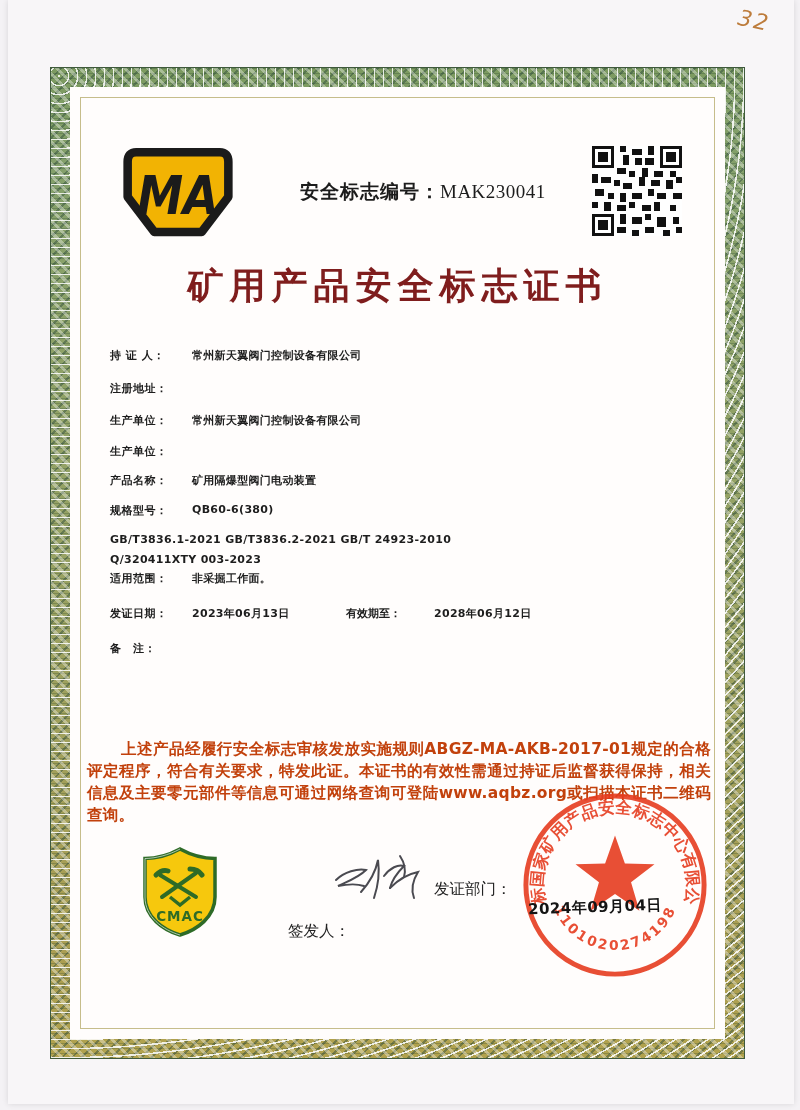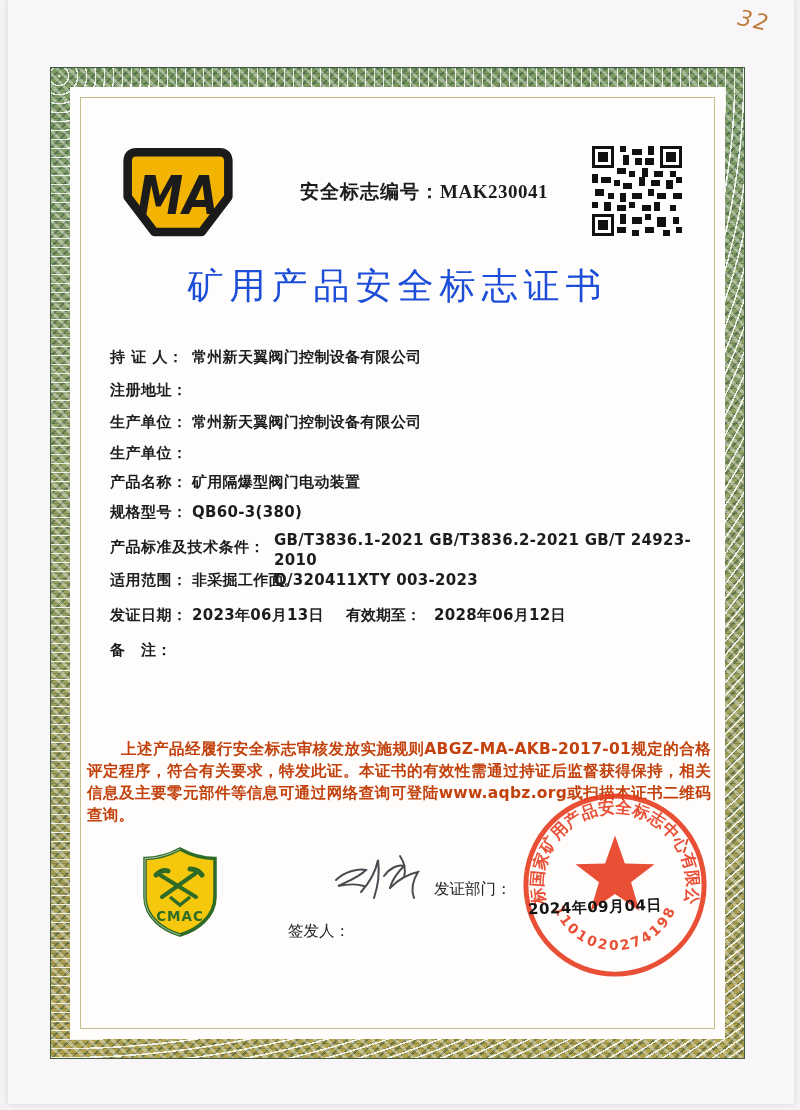--- a/index.html
+++ b/index.html
@@ -20,26 +20,26 @@
       repeating-linear-gradient(-45deg, rgba(45,75,60,.45) 0 2px, rgba(0,0,0,0) 2px 7px),
       repeating-linear-gradient(0deg, rgba(30,60,45,.25) 0 1px, rgba(0,0,0,0) 1px 5px),
       linear-gradient(180deg,#7c9a60 0%,#84a06b 10%,#98a263 50%,#ab9e52 90%,#b1a24d 100%);
     box-shadow:inset 0 0 0 1px #3f5a3c;
   }
   .frame-inner{position:absolute;inset:20px;background:#fffdfc;}
   .inner-line{position:absolute;inset:10px;border:1px solid #c6bd8b;}
   .hand-note{position:absolute;left:738px;top:8px;font-size:22px;color:#bd7c3c;transform:rotate(12deg);font-style:italic;letter-spacing:2px;}
   
   .cert-no{position:absolute;left:300px;top:179px;font-size:19px;font-weight:600;color:#1c1c1c;letter-spacing:1px;}
-  .cert-no .num{font-family:"Liberation Serif","DejaVu Serif",serif;font-weight:700;letter-spacing:.5px;}
+  .cert-no .num{font-family:"Liberation Serif","DejaVu Serif",serif;font-weight:400;letter-spacing:.5px;}
   .title{position:absolute;left:50px;top:262px;width:695px;text-align:center;
-    font-size:36px;font-weight:400;letter-spacing:6px;color:#1d4ed8;}
+    font-size:36px;font-weight:700;letter-spacing:6px;color:#7f1d1d;}
   
   .row{position:absolute;left:110px;width:610px;display:flex;align-items:flex-start;
-    font-size:15px;font-weight:700;color:#1d1d1d;}
+    font-size:11px;font-weight:700;color:#1d1d1d;}
   .row .lb{flex:0 0 82px;white-space:pre;letter-spacing:.5px;}
   .row .val{white-space:pre-line;letter-spacing:.3px;}
   .row.std .lb{flex:0 0 164px;padding-top:8px;}
   .row.std .val{line-height:20px;}
   .row.dates .val1{flex:0 0 154px;}
   .row.dates .lb2{flex:0 0 88px;white-space:pre;}
   .statement{position:absolute;left:87px;top:738px;width:624px;
     font-size:15.5px;font-weight:700;line-height:22px;color:#c2410c;
     text-align:justify;text-indent:2.2em;letter-spacing:.3px;}
   
@@ -146,24 +146,23 @@
   </div>
 <div class="row" style="top:444px">
     <span class="lb">生产单位：</span>
   </div>
 <div class="row" style="top:473px">
     <span class="lb">产品名称：</span>
     <span class="val">矿用隔爆型阀门电动装置</span>
   </div>
 <div class="row" style="top:503px">
     <span class="lb">规格型号：</span>
-    <span class="val">QB60-3(380)</span>
+    <span class="val">QB60-6(380)</span>
   </div>
 <div class="row std" style="top:530px">
-    <span class="lb">产品标准及技术条件：</span>
     <span class="val">GB/T3836.1-2021 GB/T3836.2-2021 GB/T 24923-2010
 Q/320411XTY 003-2023</span>
   </div>
 <div class="row" style="top:571px">
     <span class="lb">适用范围：</span>
     <span class="val">非采掘工作面。</span>
   </div>
 <div class="row dates" style="top:606px">
     <span class="lb">发证日期：</span>
     <span class="val val1">2023年06月13日</span>

